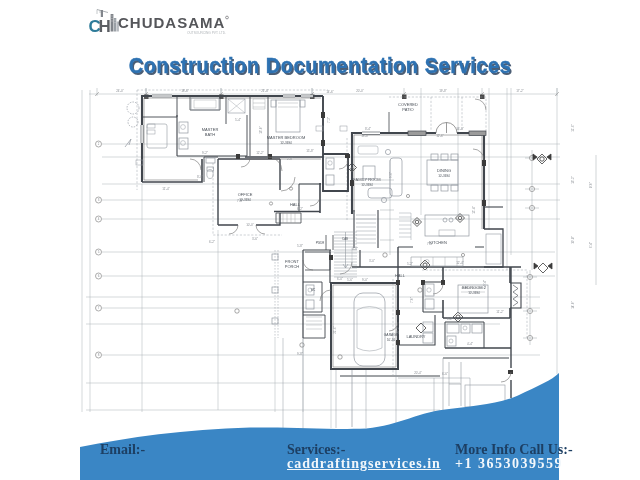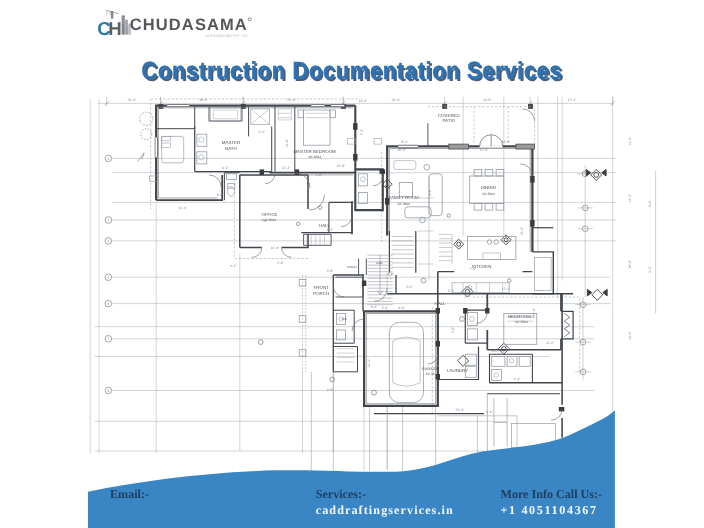--- a/index.html
+++ b/index.html
@@ -7,21 +7,21 @@
        font-family:"Liberation Sans", sans-serif;}
   #plan{position:absolute;left:0;top:0;}
   .title{position:absolute;left:0;top:53px;width:640px;text-align:center;
          font-family:"Liberation Sans", sans-serif;font-weight:bold;font-size:20px;
          color:#2e72b2;letter-spacing:0.55px;
          text-shadow:1.7px 1.7px 0 #4c5e75;}
   .title span{display:inline-block;transform:scaleY(1.12);transform-origin:50% 0;
          -webkit-text-stroke:0.4px #2e72b2;}
   .logo{position:absolute;left:84px;top:6px;}
   .foot{position:absolute;font-family:"Liberation Serif", serif;font-weight:bold;
-        font-size:11px;line-height:14px;}
+        font-size:14px;line-height:14px;}
   .foot .lab{color:#1d3f63;}
   .foot .val{color:#f2f7fb;letter-spacing:0.6px;}
 </style>
 </head>
 <body>
 <svg id="plan" width="640" height="480" viewBox="0 0 640 480">
   <g id="grid" stroke="#aab0b6" stroke-width="0.5" fill="none">
     <line x1="89" y1="94" x2="557" y2="94"></line>
     <line x1="102" y1="144" x2="560" y2="144"></line>
     <line x1="102" y1="157" x2="560" y2="157"></line>
@@ -470,18 +470,18 @@
   <text x="142" y="27.5" font-size="3.2" fill="#b0b4b8" text-anchor="end" font-family="Liberation Sans, sans-serif">OUTSOURCING PVT. LTD.</text>
 </svg>
 
 <div class="title"><span>Construction Documentation Services</span></div>
 
 <div class="foot" style="left:100px;top:443px;">
   <div class="lab">Email:-</div>
 </div>
 <div class="foot" style="left:287px;top:443px;">
   <div class="lab">Services:-</div>
-  <div class="val" style="letter-spacing:1.0px;">caddraftingservices.in</div>
+  <div class="val" style="letter-spacing:1.0px;text-decoration:underline;">caddraftingservices.in</div>
 </div>
 <div class="foot" style="left:455px;top:443px;">
   <div class="lab">More Info Call Us:-</div>
-  <div class="val" style="letter-spacing:1.5px;">+1 4051104367</div>
+  <div class="val" style="letter-spacing:1.5px;">+1 3653039559</div>
 </div>
 
 </body></html>

